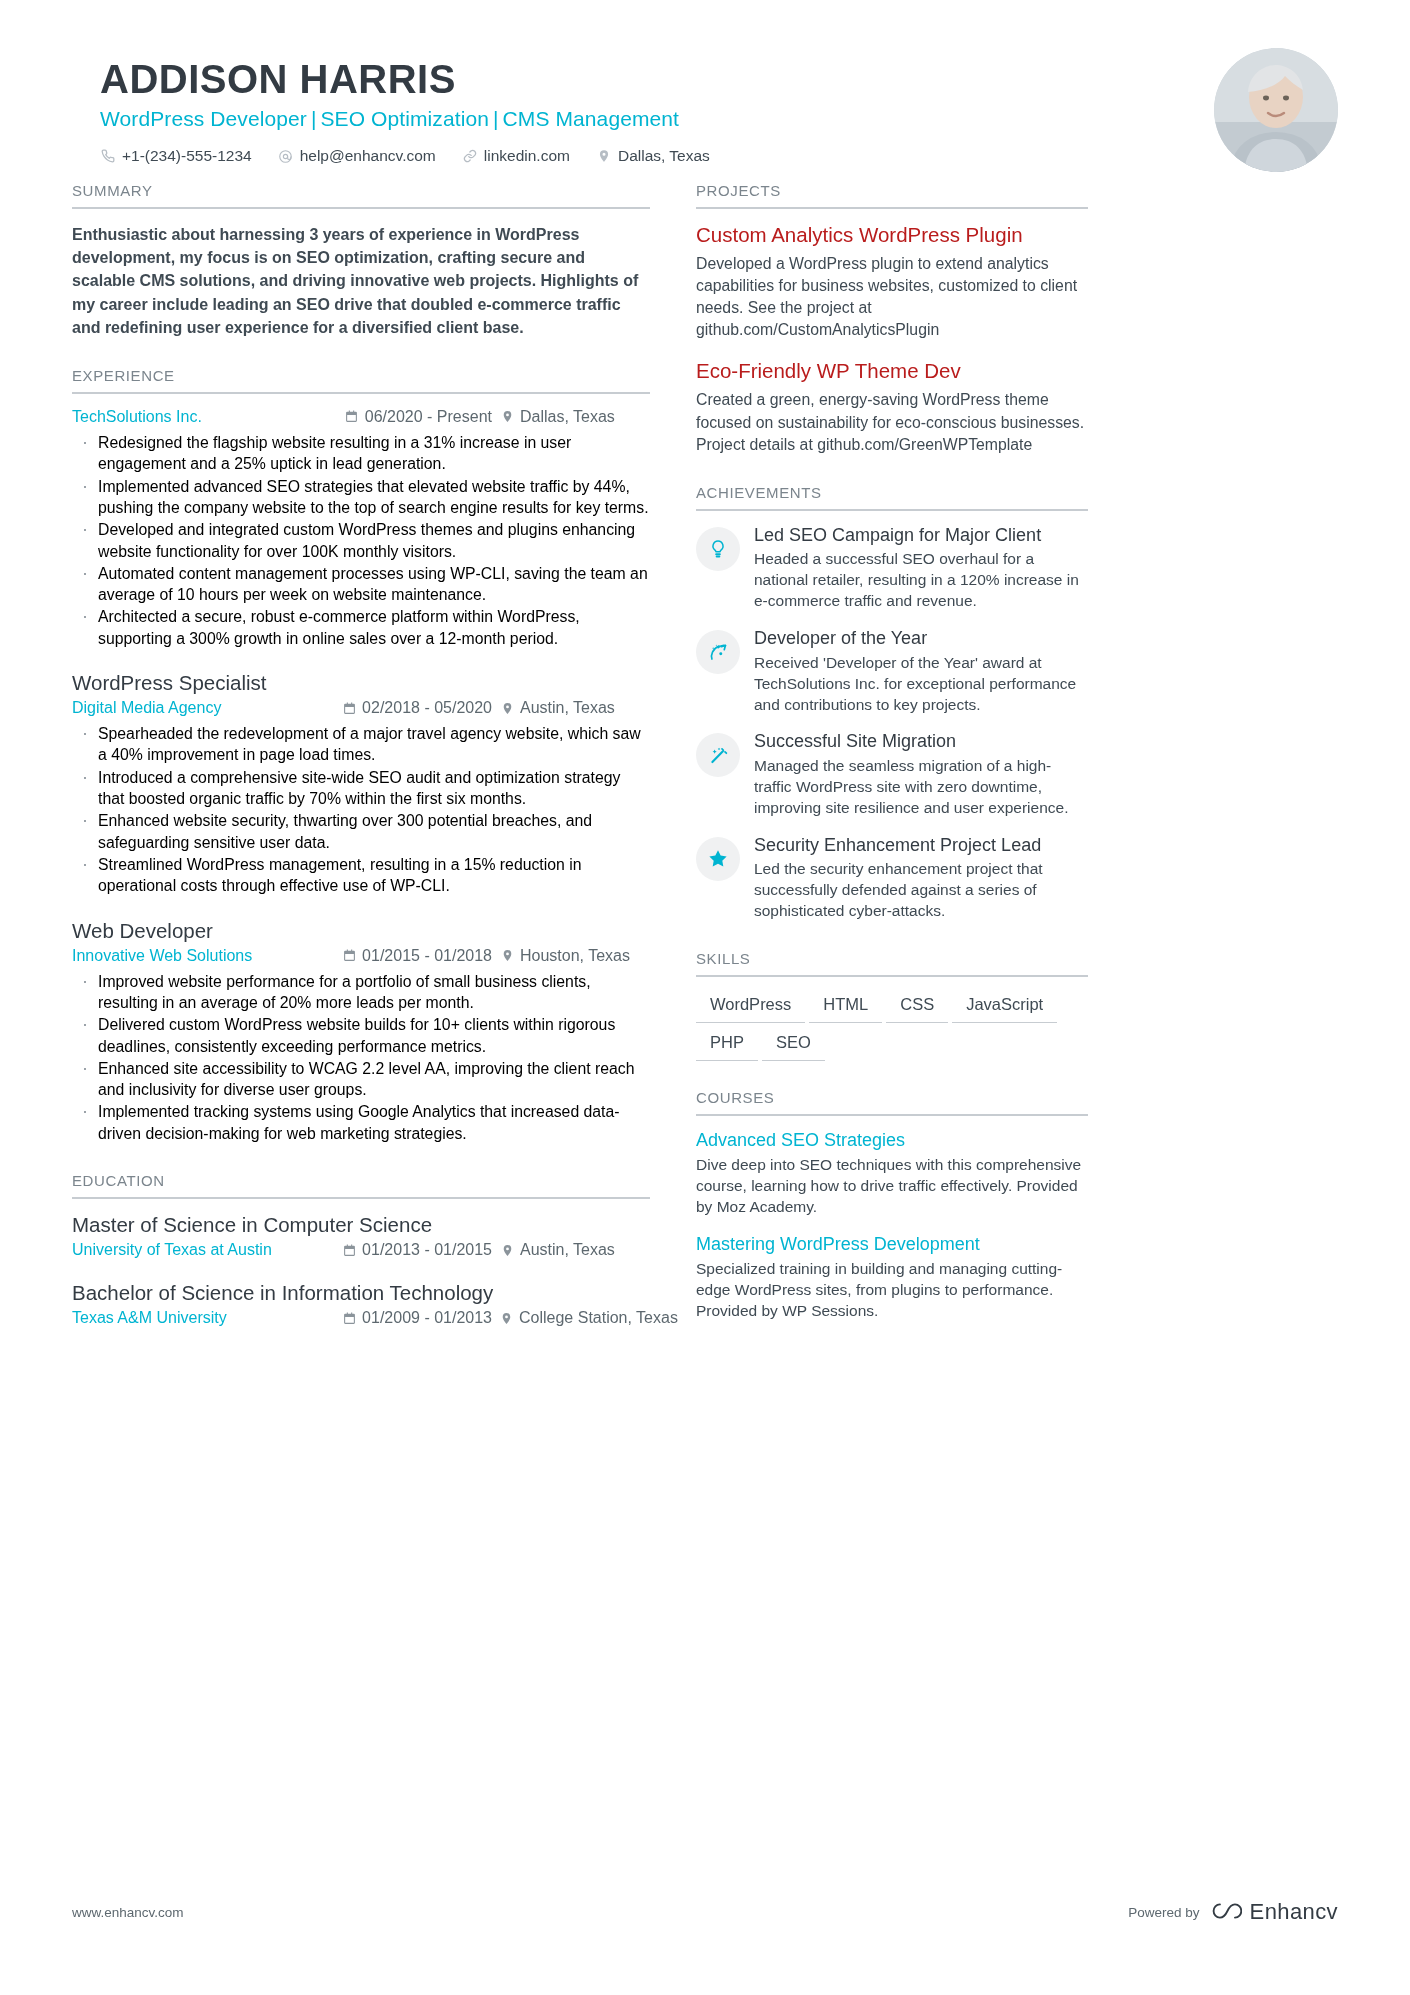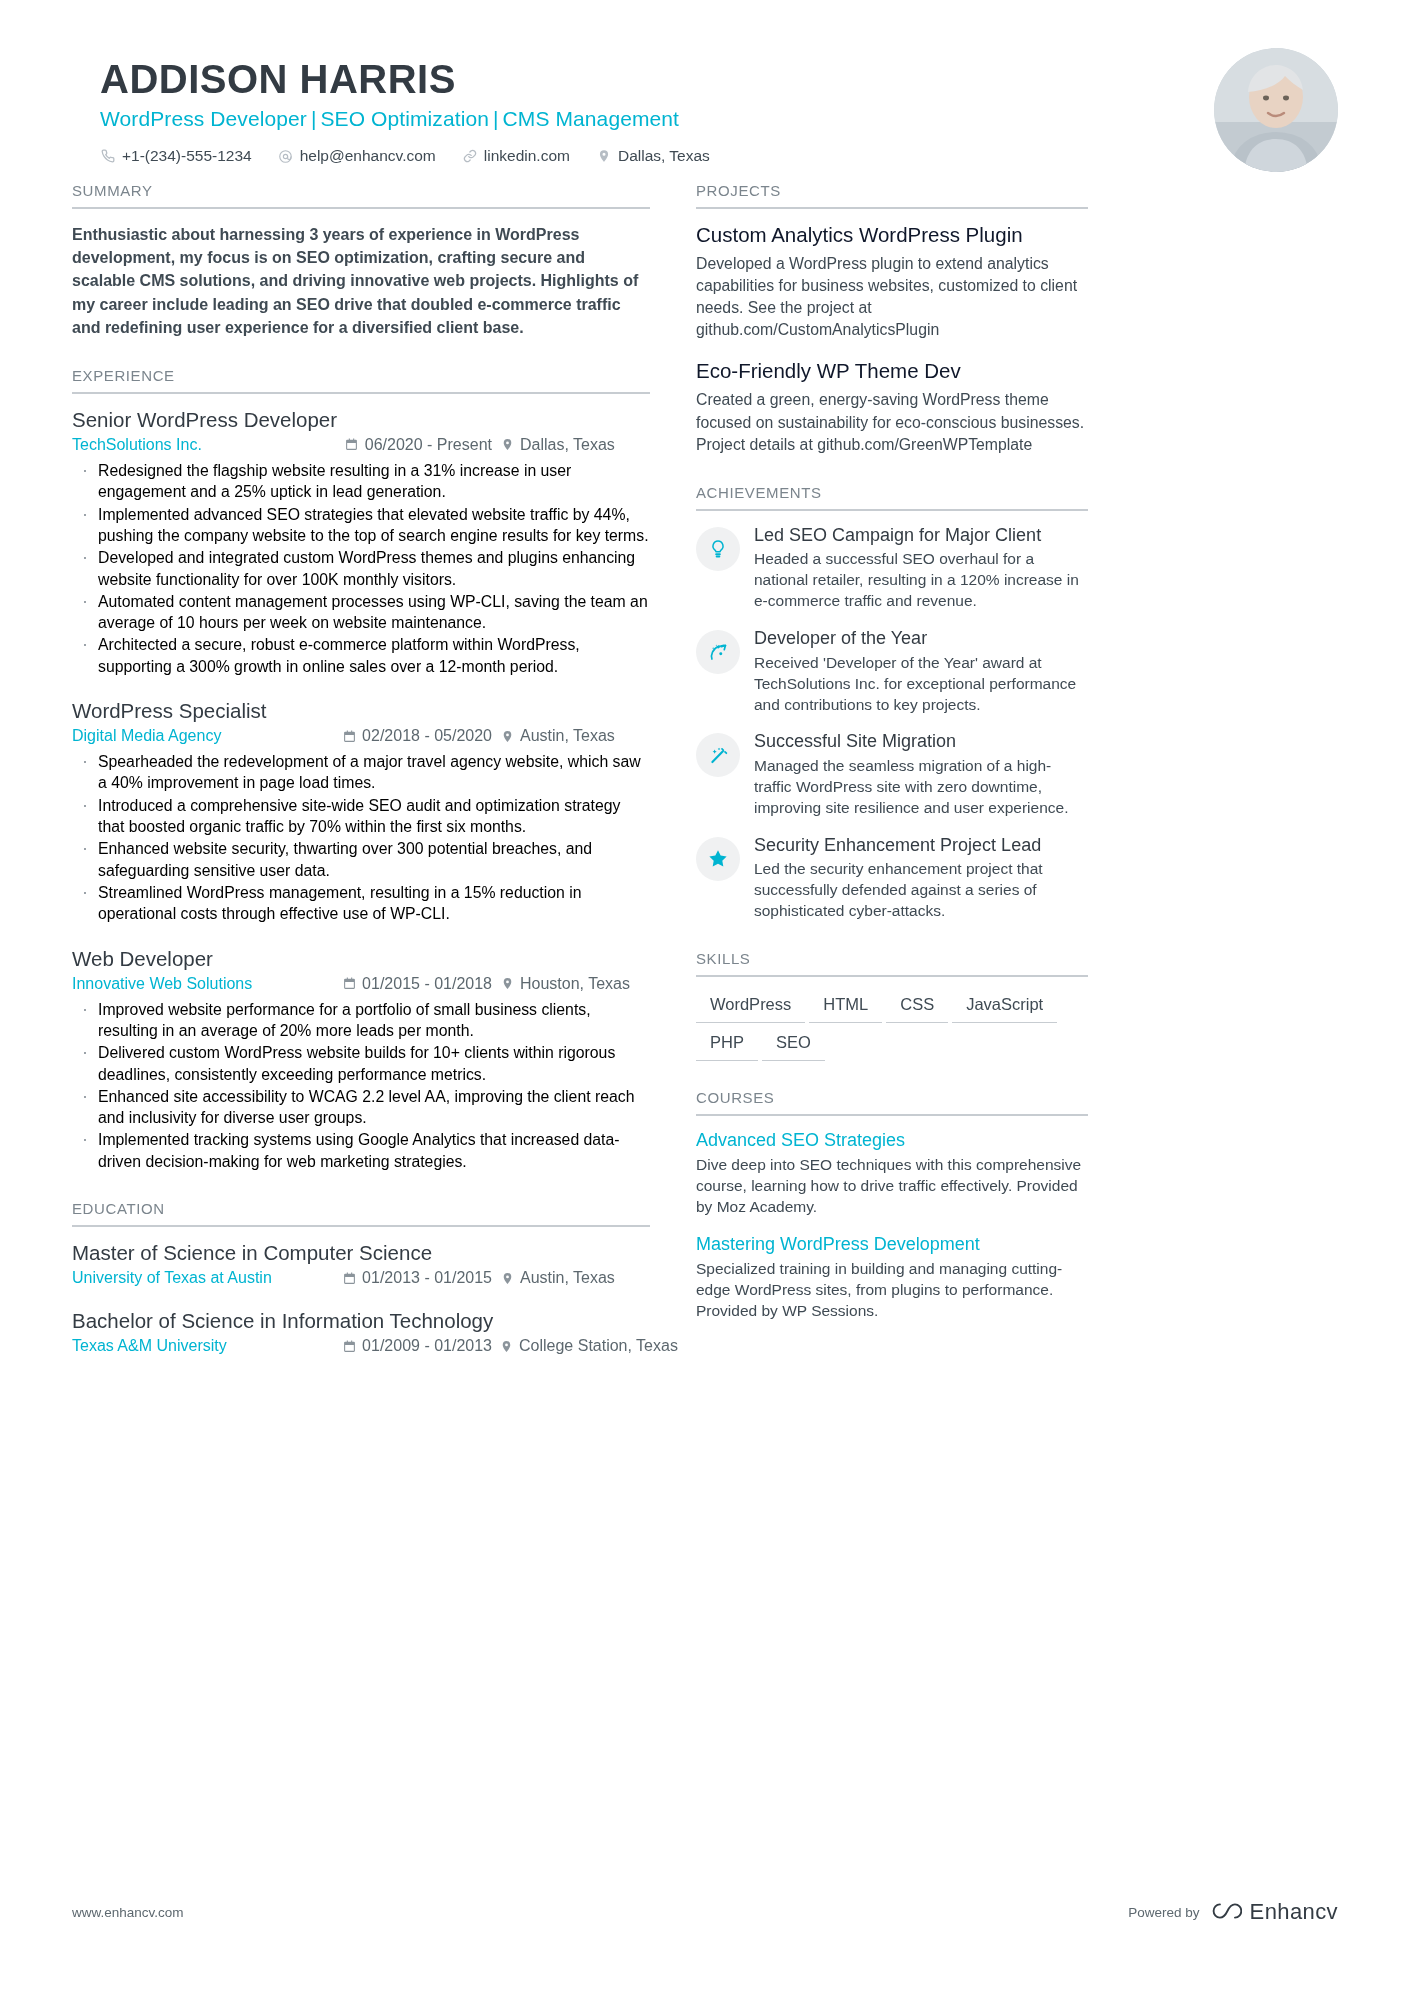--- a/index.html
+++ b/index.html
@@ -138,21 +138,21 @@
     left: 10px;
     top: -2px;
     font-size: 18px;
     color: #8b949b;
   }
 
   
   .proj { margin-bottom: 18px; }
   .proj-title {
     font-size: 20.5px;
-    color: #0f172a;
+    color: #b91c1c;
     margin-bottom: 6px;
   }
   .proj-desc {
     font-size: 15.8px;
     line-height: 1.4;
     color: #3f4a53;
   }
 
   
   .ach {
@@ -308,21 +308,20 @@
 
         <div class="sec">
           <div class="sec-title">SUMMARY</div>
           <div class="para">Enthusiastic about harnessing 3 years of experience in WordPress development, my focus is on SEO optimization, crafting secure and scalable CMS solutions, and driving innovative web projects. Highlights of my career include leading an SEO drive that doubled e-commerce traffic and redefining user experience for a diversified client base.</div>
         </div>
 
         <div class="sec">
           <div class="sec-title">EXPERIENCE</div>
 
           <div class="entry">
-            <div class="entry-title">Senior WordPress Developer</div>
             <div class="entry-meta">
               <span class="entry-org">TechSolutions Inc.</span>
               <span class="entry-date">
                 <span class="mi">
                     <svg width="13" height="13" viewBox="0 0 24 24" fill="currentColor">
                       <path d="M7 1v2H4a2 2 0 0 0-2 2v15a2 2 0 0 0 2 2h16a2 2 0 0 0 2-2V5a2 2 0 0 0-2-2h-3V1h-2v2H9V1H7zM4 9h16v11H4V9z"></path>
                     </svg>
                   </span>
                 <span>06/2020 - Present</span>
               </span>

